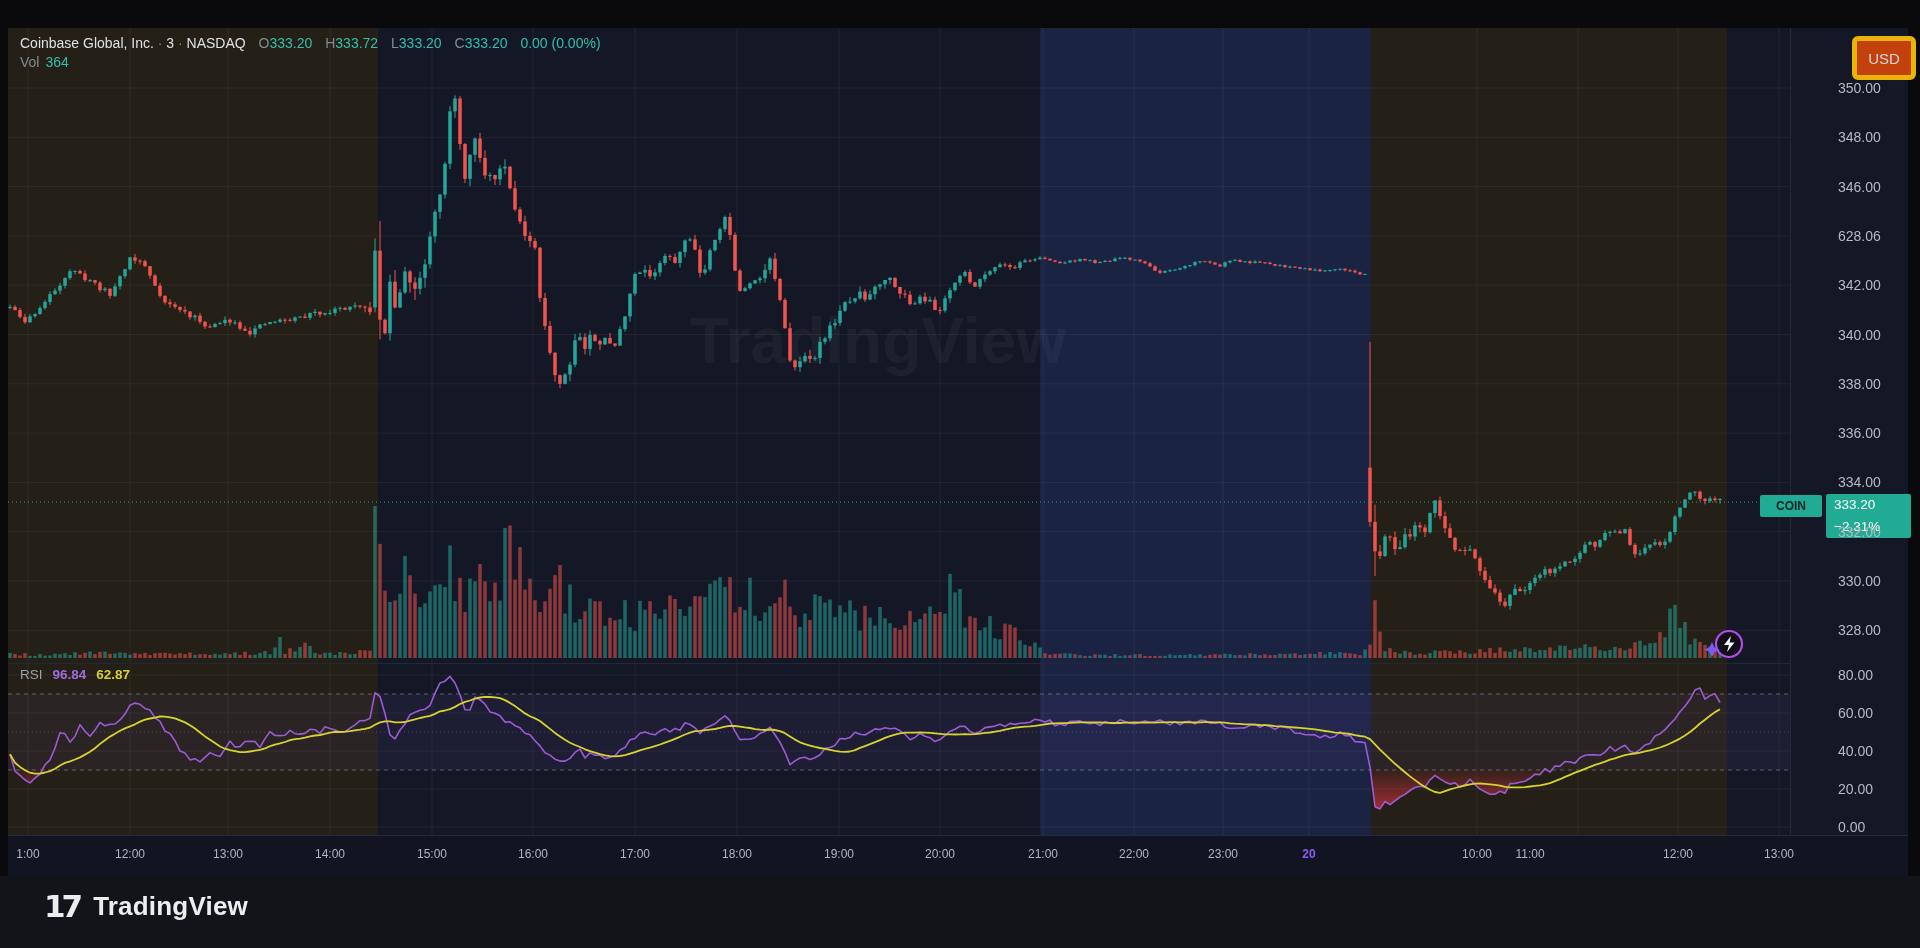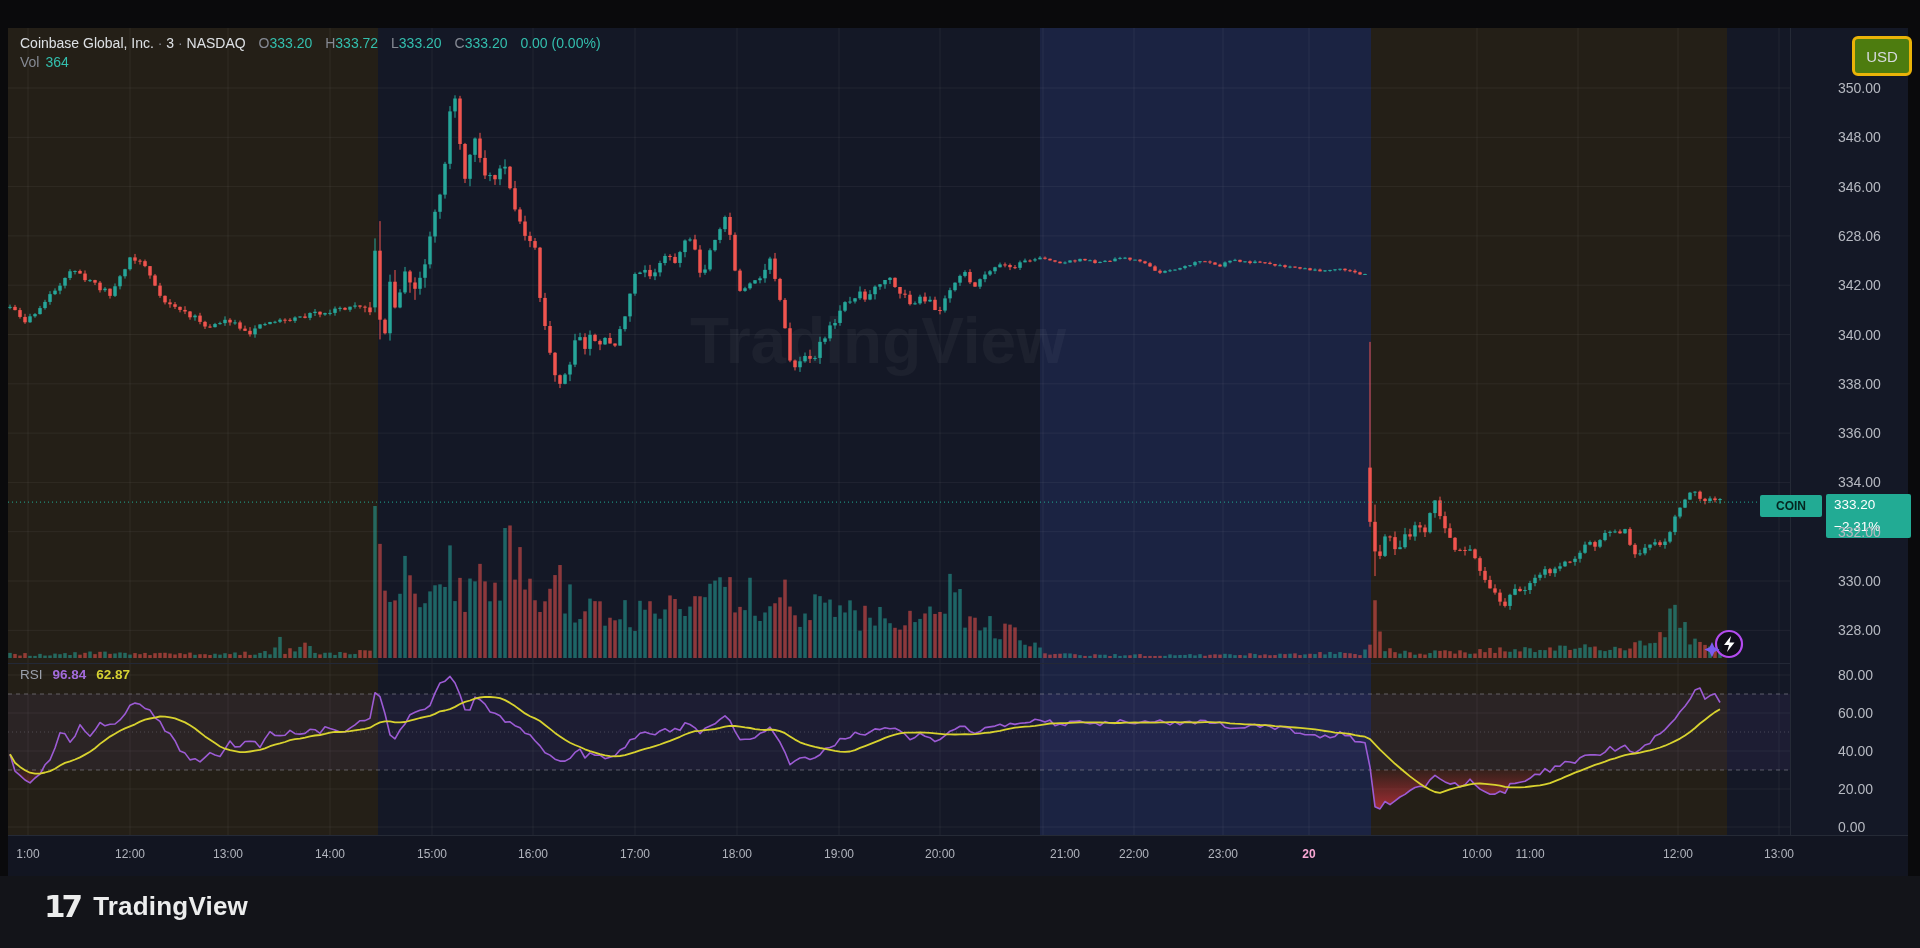--- a/index.html
+++ b/index.html
@@ -11,26 +11,26 @@
   .svg-holder{position:absolute;left:0;top:0;width:1900px;height:848px;}
   .legend{position:absolute;left:12px;top:7px;font-size:14px;color:#dde0e4;white-space:nowrap;}
   .legend .sep{color:#868a94;}
   .legend .k{color:#868a94;margin-left:9px;}
   .legend .v{color:#33bfae;}
   .legend2{position:absolute;left:12px;top:26px;font-size:14px;color:#868a94;}
   .legend2 .v{color:#33bfae;margin-left:6px;}
   .rsi-legend{position:absolute;left:12px;top:639px;font-size:13.5px;color:#9ba0ab;}
   .rsi-legend .pv{color:#a36bdc;margin-left:10px;font-weight:bold;}
   .rsi-legend .yv{color:#d6d232;margin-left:10px;font-weight:bold;}
-  .usd-btn{position:absolute;left:1844px;top:8px;width:54px;height:34px;background:#4d7c0f;
-    border:3px solid #eab308;border-radius:6px;color:#d6d9de;font-size:15px;display:flex;
+  .usd-btn{position:absolute;left:1844px;top:8px;width:54px;height:34px;background:#c2410c;
+    border:5px solid #eab308;border-radius:6px;color:#d6d9de;font-size:15px;display:flex;
     align-items:center;justify-content:center;}
   .tick{position:absolute;left:1830px;font-size:14px;color:#b6b9c1;transform:translateY(-50%);}
   .tlabel{position:absolute;top:11px;font-size:12px;color:#b2b5be;transform:translateX(-50%);text-align:center;}
-  .tlabel.day{color:#f9a8d4;font-weight:bold;}
+  .tlabel.day{color:#8b5cf6;font-weight:bold;}
   .time-axis{position:absolute;left:0;top:807px;width:1900px;height:41px;background:#121521;border-top:1px solid #252a36;}
   .coin-chip{position:absolute;left:1752px;top:467px;width:62px;height:22px;background:#22ab94;
     color:#04251f;font-size:12px;font-weight:bold;display:flex;align-items:center;justify-content:center;border-radius:2px;}
   .price-chip{position:absolute;left:1818px;top:466px;width:85px;height:44px;background:#22ab94;border-radius:2px;
     color:#ffffff;font-size:13.5px;line-height:22px;padding-left:8px;box-sizing:border-box;}
   .bottom-strip{position:absolute;left:0;top:876px;width:1920px;height:72px;background:#131419;}
   .tv-logo{position:absolute;left:44px;top:12px;display:flex;align-items:center;color:#eceded;}
   .tv-mark{font-weight:900;font-size:31px;letter-spacing:-4px;margin-right:14px;font-family:"DejaVu Sans",sans-serif;}
   .tv-word{font-weight:bold;font-size:26px;letter-spacing:.2px;}
   .pane-sep{position:absolute;left:0;top:635px;width:1782px;height:1px;background:#232836;}
@@ -1191,21 +1191,21 @@
         <div class="tlabel" style="left: 20px;">1:00</div>
         <div class="tlabel" style="left: 122px;">12:00</div>
         <div class="tlabel" style="left: 220px;">13:00</div>
         <div class="tlabel" style="left: 322px;">14:00</div>
         <div class="tlabel" style="left: 424px;">15:00</div>
         <div class="tlabel" style="left: 525px;">16:00</div>
         <div class="tlabel" style="left: 627px;">17:00</div>
         <div class="tlabel" style="left: 729px;">18:00</div>
         <div class="tlabel" style="left: 831px;">19:00</div>
         <div class="tlabel" style="left: 932px;">20:00</div>
-        <div class="tlabel" style="left: 1035px; margin-left: 22px;">21:00</div>
+        <div class="tlabel" style="left: 1035px;">21:00</div>
         <div class="tlabel" style="left: 1126px;">22:00</div>
         <div class="tlabel" style="left: 1215px;">23:00</div>
         <div class="tlabel day" style="left: 1301px;">20</div>
         <div class="tlabel" style="left: 1469px;">10:00</div>
         <div class="tlabel" style="left: 1522px;">11:00</div>
         <div class="tlabel" style="left: 1670px;">12:00</div>
         <div class="tlabel" style="left: 1771px;">13:00</div>
       </div>
   </div>
 

